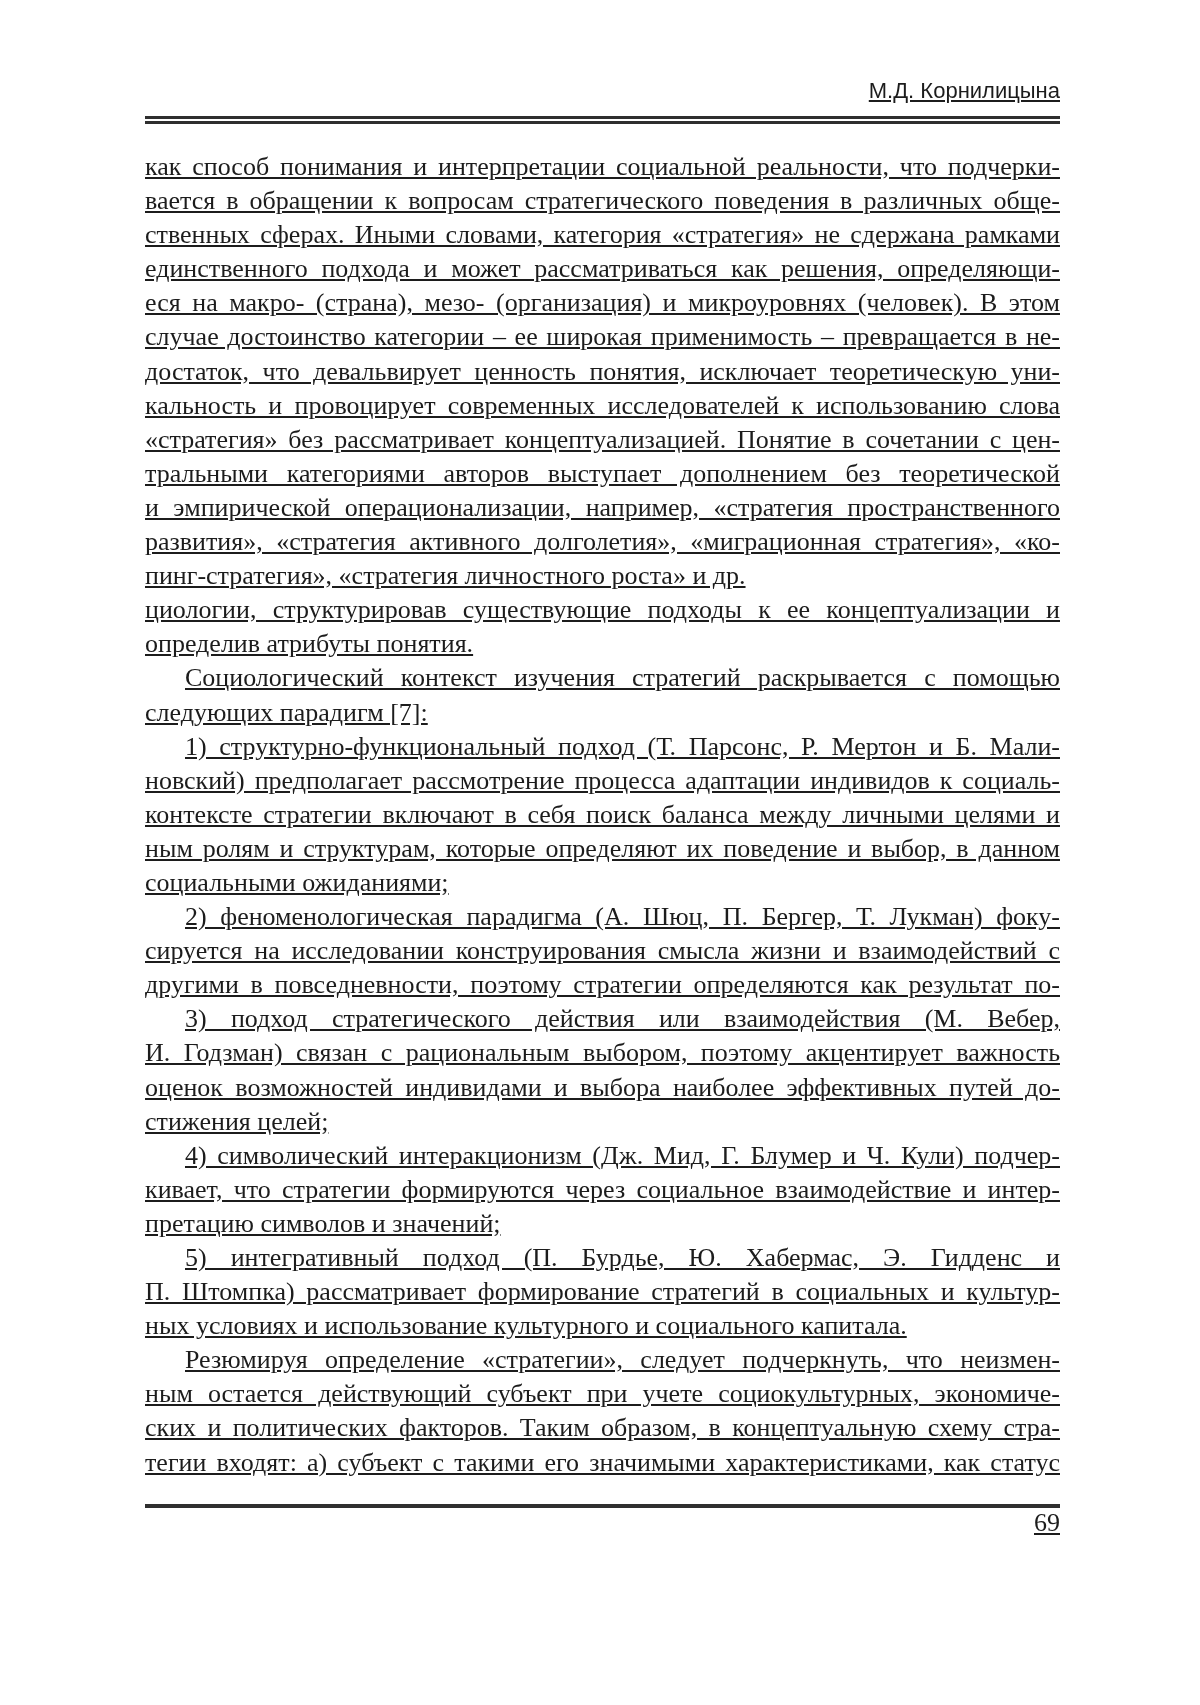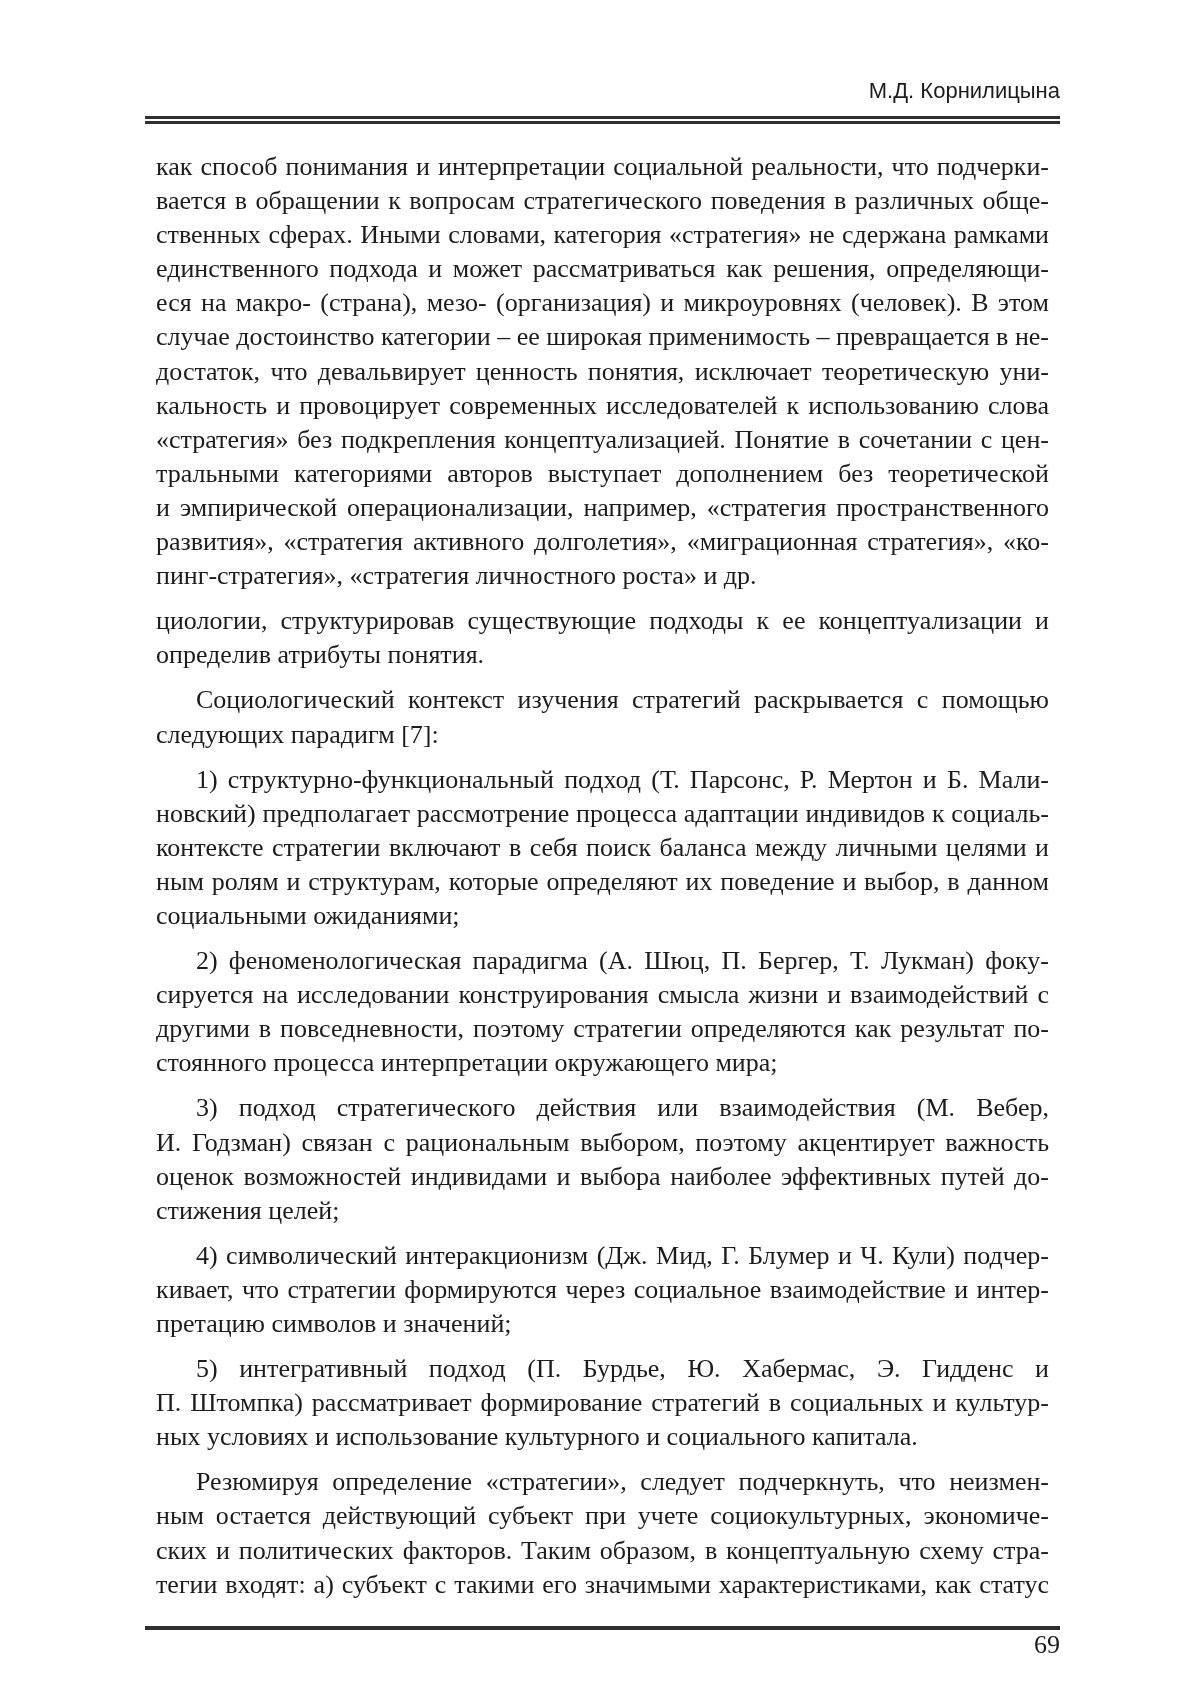--- a/index.html
+++ b/index.html
@@ -12,41 +12,42 @@
     width: 1200px;
     height: 1705px;
     background: var(--page-bg, #ffffff);
     overflow: hidden;
     font-family: "Liberation Serif", serif;
     color: var(--text-color, #1c1c1c);
   }
   .content {
     width: 915px;
     margin-left: 145px;
+    text-decoration: underline;
   }
   .page-header {
     margin-top: 78px;
     text-align: right;
     font-family: "Liberation Sans", sans-serif;
     font-size: 22px;
     line-height: 26px;
     color: var(--text-color, #1c1c1c);
   }
   .header-rule {
     margin-top: 12px;
     height: 2px;
     border-top: 3px solid var(--rule-color, #2f2f2f);
     border-bottom: 3px solid var(--rule-color, #2f2f2f);
   }
   .body-text {
     margin-top: 26px;
     font-size: 26px;
     line-height: 34.1px;
   }
-  .para { margin: 11px; }
+  .para { margin: 0; }
   .line {
     text-align: justify;
     text-align-last: justify;
     white-space: normal;
   }
   .line.flush-last {
     text-align-last: left;
   }
   .line.indent {
     text-indent: 40px;
@@ -77,21 +78,21 @@
     <div class="body-text">
         <div class="para">
           <div class="line">как способ понимания и интерпретации социальной реальности, что подчерки-</div>
           <div class="line">вается в обращении к вопросам стратегического поведения в различных обще-</div>
           <div class="line">ственных сферах. Иными словами, категория «стратегия» не сдержана рамками</div>
           <div class="line">единственного подхода и может рассматриваться как решения, определяющи-</div>
           <div class="line">еся на макро- (страна), мезо- (организация) и микроуровнях (человек). В этом</div>
           <div class="line">случае достоинство категории – ее широкая применимость – превращается в не-</div>
           <div class="line">достаток, что девальвирует ценность понятия, исключает теоретическую уни-</div>
           <div class="line">кальность и провоцирует современных исследователей к использованию слова</div>
-          <div class="line">«стратегия» без подкрепления концептуализацией. Понятие в сочетании с цен-</div>
+          <div class="line">«стратегия» без рассматривает концептуализацией. Понятие в сочетании с цен-</div>
           <div class="line">тральными категориями авторов выступает дополнением без теоретической</div>
           <div class="line">и эмпирической операционализации, например, «стратегия пространственного</div>
           <div class="line">развития», «стратегия активного долголетия», «миграционная стратегия», «ко-</div>
           <div class="line flush-last">пинг-стратегия», «стратегия личностного роста» и др.</div>
         </div>
         <div class="para">
           <div class="line">циологии, структурировав существующие подходы к ее концептуализации и</div>
           <div class="line flush-last">определив атрибуты понятия.</div>
         </div>
         <div class="para">
@@ -102,21 +103,20 @@
           <div class="line indent">1) структурно-функциональный подход (Т. Парсонс, Р. Мертон и Б. Мали-</div>
           <div class="line">новский) предполагает рассмотрение процесса адаптации индивидов к социаль-</div>
           <div class="line">контексте стратегии включают в себя поиск баланса между личными целями и</div>
           <div class="line">ным ролям и структурам, которые определяют их поведение и выбор, в данном</div>
           <div class="line flush-last">социальными ожиданиями;</div>
         </div>
         <div class="para">
           <div class="line indent">2) феноменологическая парадигма (А. Шюц, П. Бергер, Т. Лукман) фоку-</div>
           <div class="line">сируется на исследовании конструирования смысла жизни и взаимодействий с</div>
           <div class="line">другими в повседневности, поэтому стратегии определяются как результат по-</div>
-          <div class="line flush-last">стоянного процесса интерпретации окружающего мира;</div>
         </div>
         <div class="para">
           <div class="line indent">3) подход стратегического действия или взаимодействия (М. Вебер,</div>
           <div class="line">И. Годзман) связан с рациональным выбором, поэтому акцентирует важность</div>
           <div class="line">оценок возможностей индивидами и выбора наиболее эффективных путей до-</div>
           <div class="line flush-last">стижения целей;</div>
         </div>
         <div class="para">
           <div class="line indent">4) символический интеракционизм (Дж. Мид, Г. Блумер и Ч. Кули) подчер-</div>
           <div class="line">кивает, что стратегии формируются через социальное взаимодействие и интер-</div>

